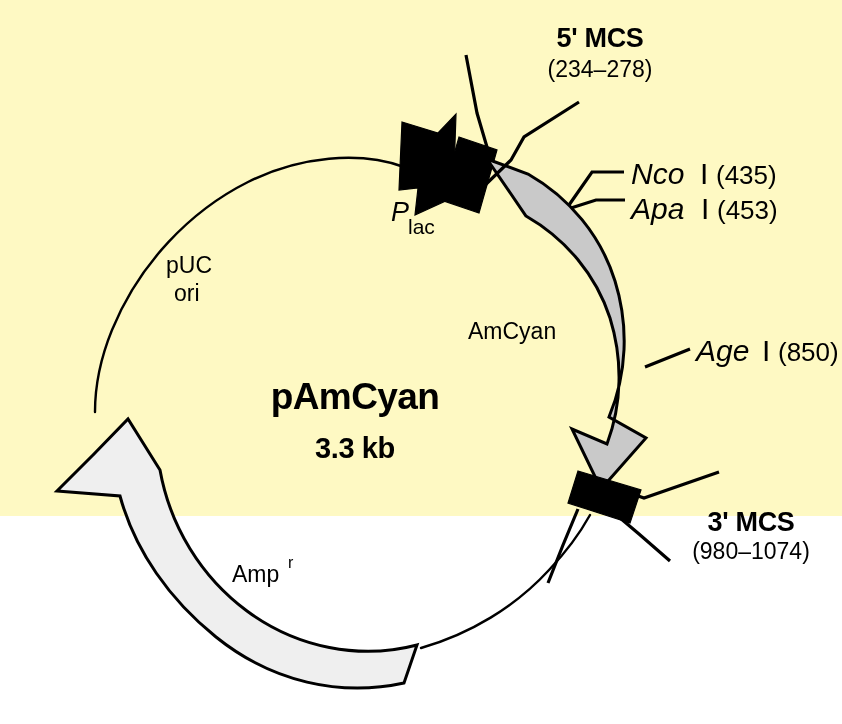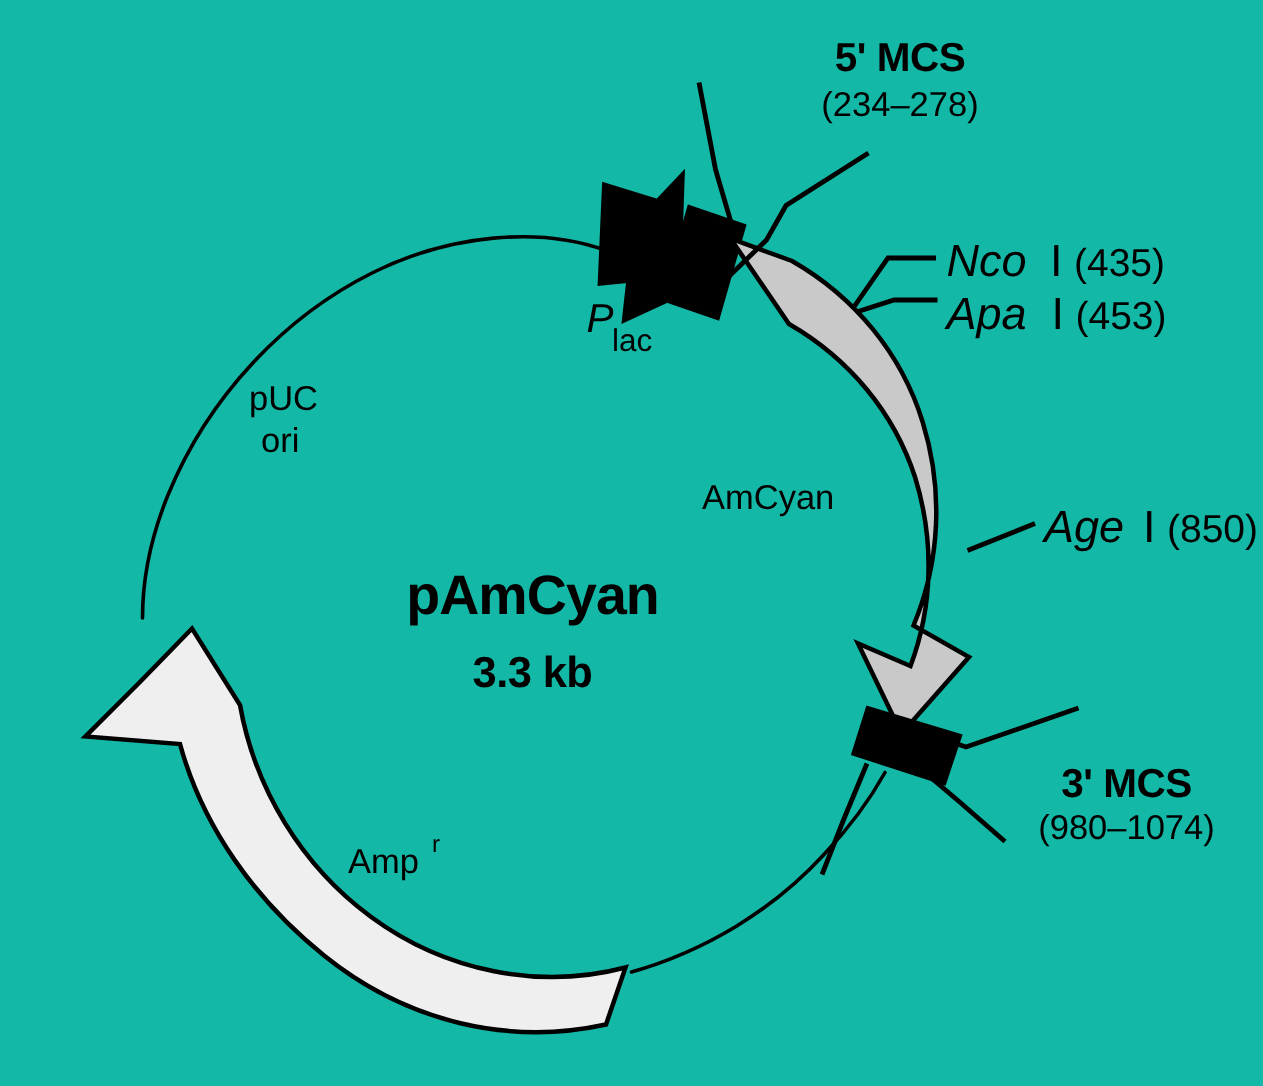--- a/index.html
+++ b/index.html
@@ -11,22 +11,22 @@
   body {
     width: 842px;
     height: 724px;
     overflow: hidden;
     font-family: "Liberation Sans", sans-serif;
     color: #000000;
   }
   #map-root {
     position: relative;
     width: 842px;
-    height: 724px;
-    background: #14b8a6;
+    height: 516px;
+    background: #fef9c3;
   }
   svg#plasmid {
     display: block;
     width: 842px;
     height: 724px;
   }
   .backbone {
     fill: none;
     stroke: #000000;
     stroke-width: 2.4;

